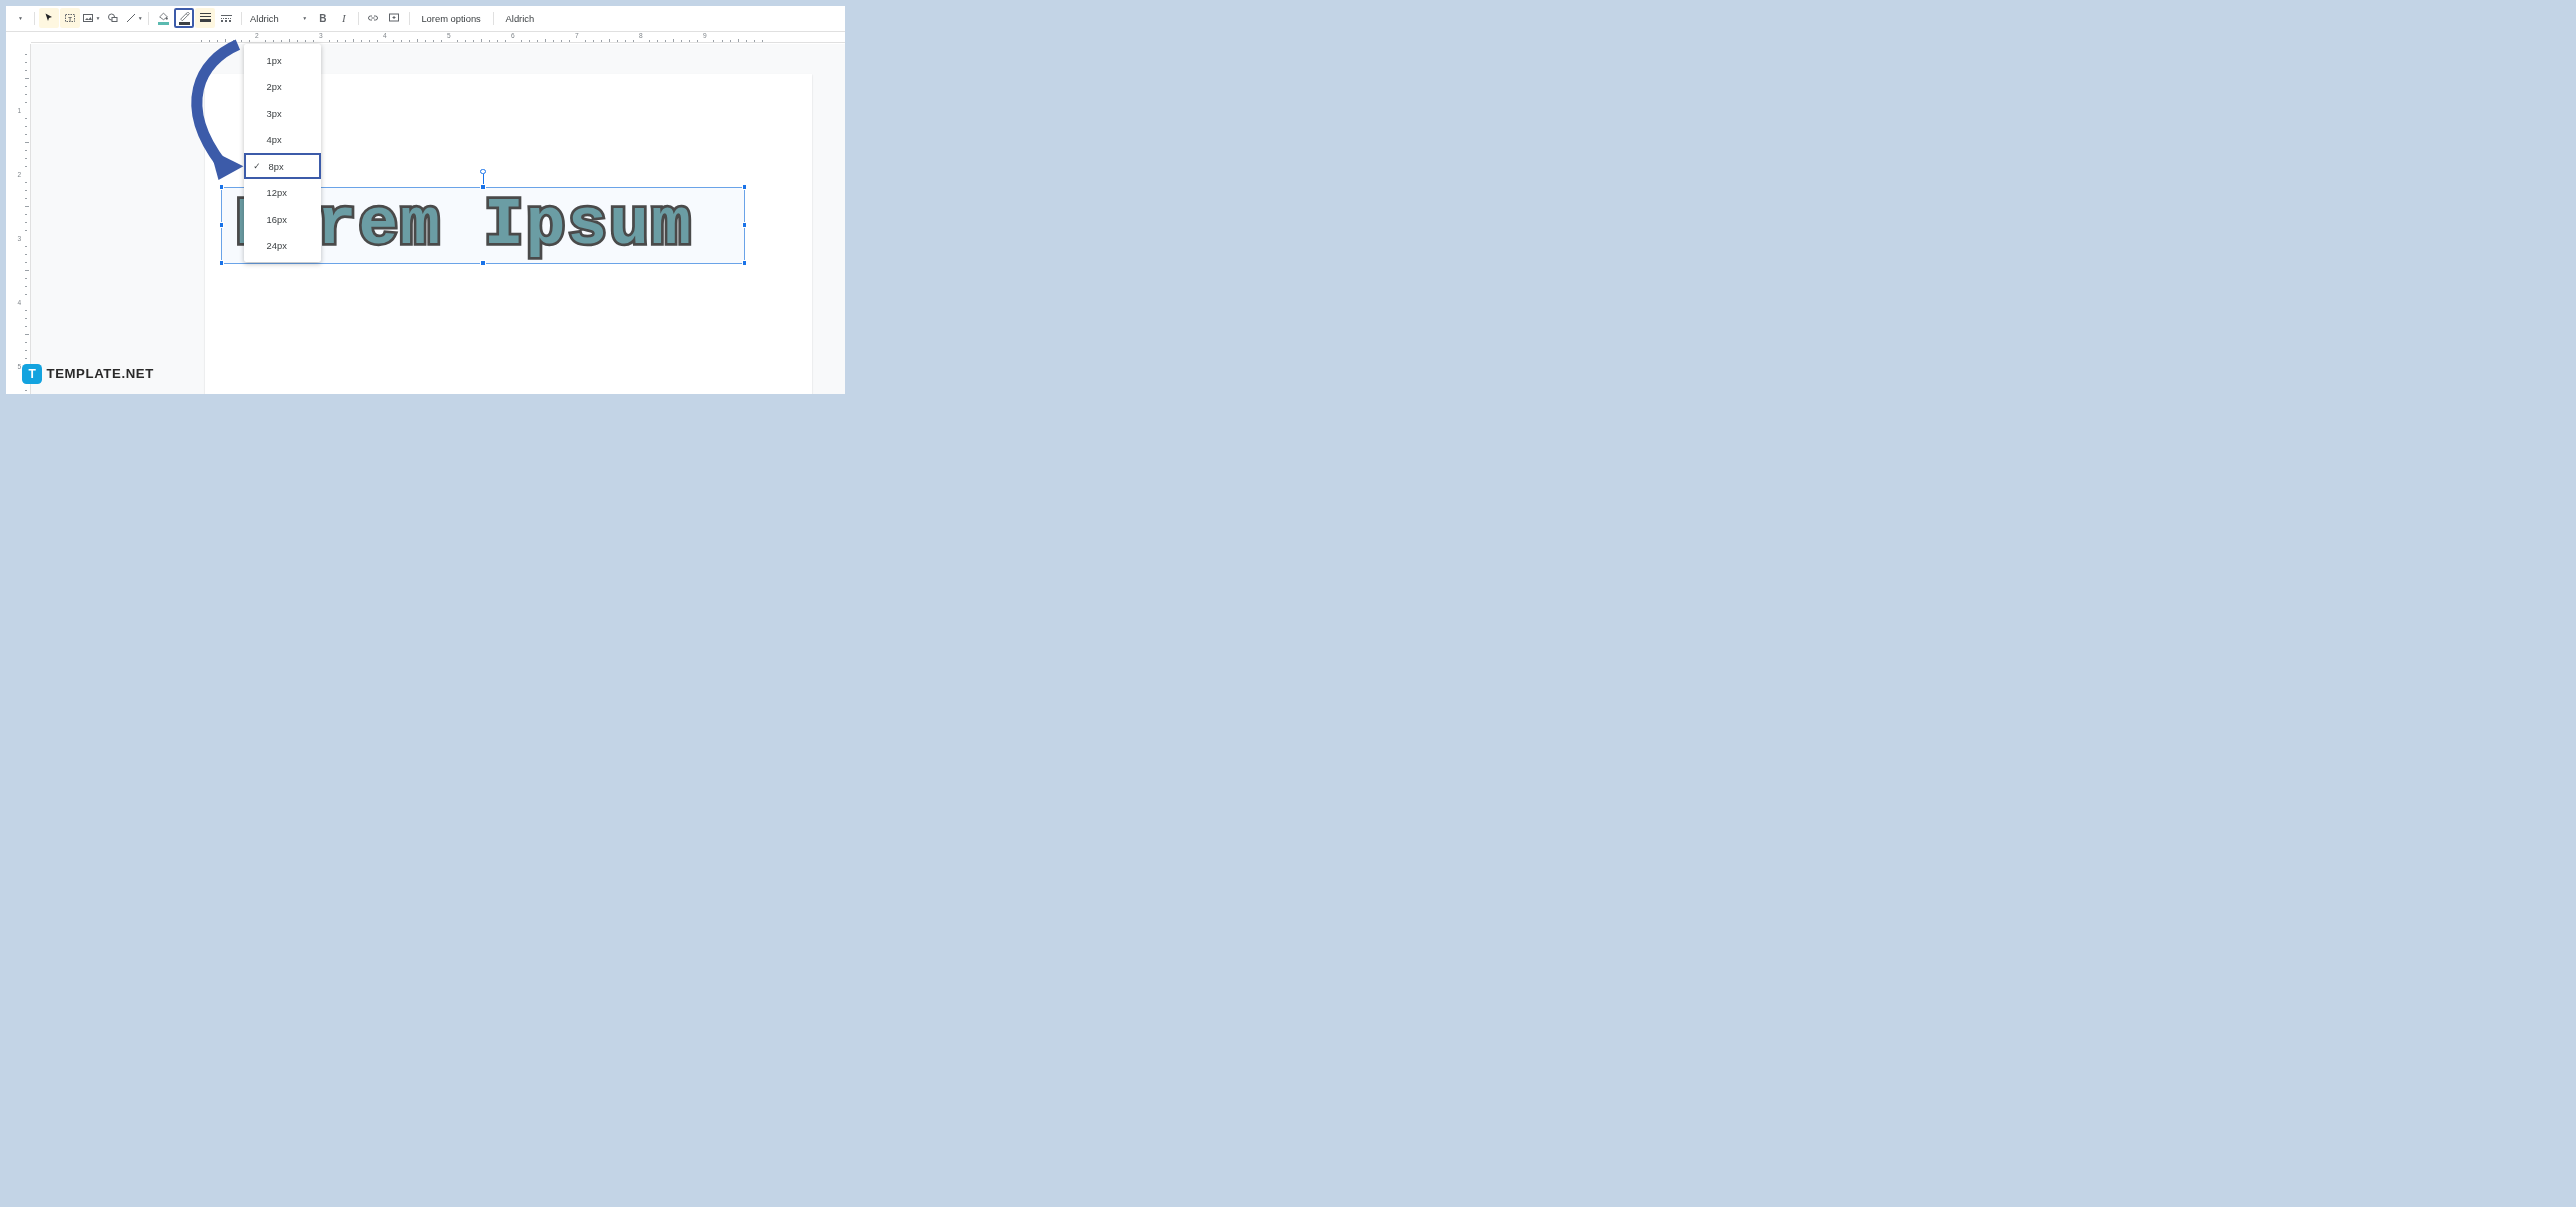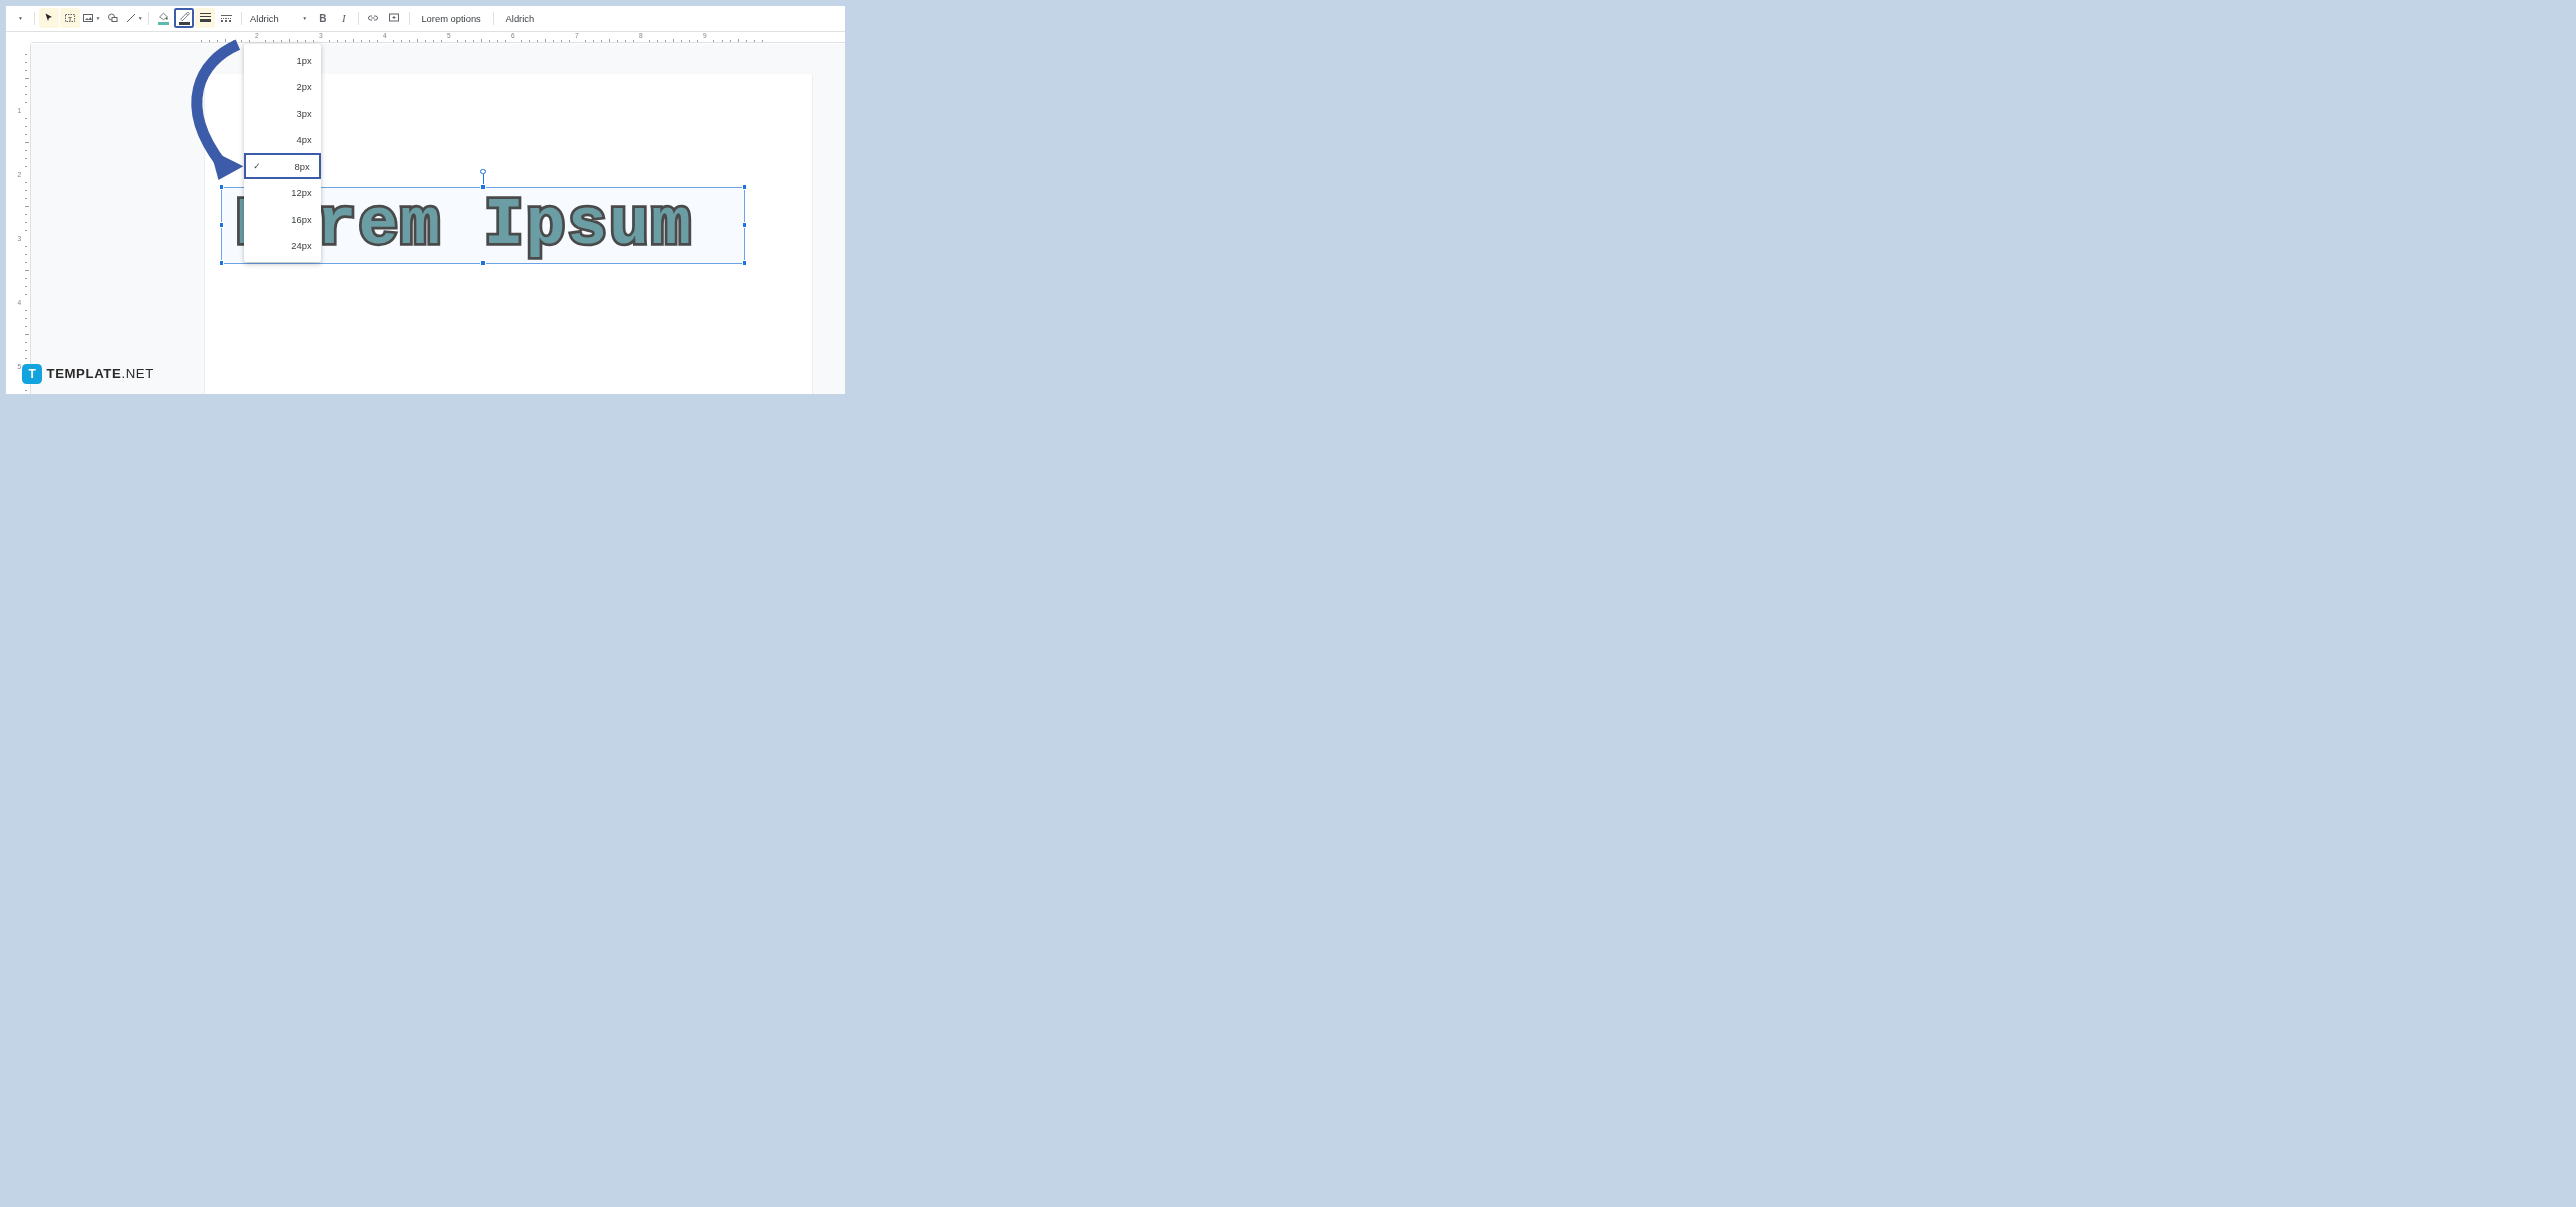--- a/index.html
+++ b/index.html
@@ -185,21 +185,20 @@
 }
 .weight-item {
   height: 26.5px;
   display: flex;
   align-items: center;
   padding: 0 8.8px 0 23px;
   font-size: 9.4px;
   color: #3c4043;
   position: relative;
   cursor: pointer;
-  justify-content: flex-end;
 }
 .weight-item.selected {
   border: 2.2px solid #3c5ba9;
 }
 .weight-check {
   position: absolute;
   left: 7.7px;
   font-size: 8.8px;
   color: #3c4043;
 }
@@ -228,21 +227,21 @@
   color: #fff;
   font-weight: bold;
   font-size: 12px;
 }
 .watermark-text {
   font-size: 13.2px;
   font-weight: 900;
   letter-spacing: 0.6px;
   color: #2a2a2a;
 }
-.watermark-text .light { font-weight: 400; margin-top: 8px; }
+.watermark-text .light { font-weight: 700; margin-top: 8px; }
 .bold-b { font-weight: 900; font-size: 10px; color: #5f6368; }
 .italic-i { font-style: italic; font-family: serif; font-size: 11px; color: #5f6368; }
 .pencil-bar {
   display: flex;
   flex-direction: column;
   align-items: center;
   gap: 1.1px;
 }
 .fill-bar { width: 11px; height: 2.8px; background: #5bbab0; }
 .line-bar { width: 11px; height: 2.8px; background: #3c4043; }

